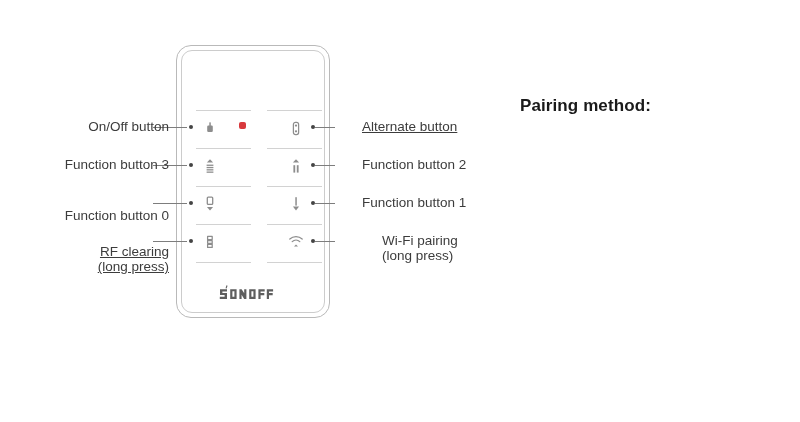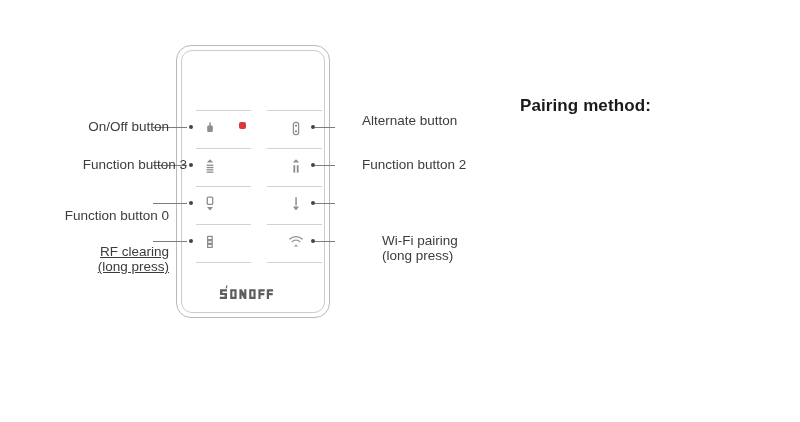--- a/index.html
+++ b/index.html
@@ -174,41 +174,42 @@
       </g>
     </svg>
   </div>
 
   <div class="cdot" style="left:189px;top:125px;"></div>
   <div class="cline" style="left:153px;top:127px;width:34px;"></div>
   <div class="label l" style="left:0px;top:119px;width:148px;">On/Off button</div>
 
   <div class="cdot" style="left:189px;top:163px;"></div>
   <div class="cline" style="left:153px;top:165px;width:34px;"></div>
-  <div class="label l" style="left:18px;top:157px;width:148px;">Function button 3</div>
+  <div class="label l" style="left:0px;top:157px;width:148px;">Function button 3</div>
 
   <div class="cdot" style="left:189px;top:201px;"></div>
   <div class="cline" style="left:153px;top:203px;width:34px;"></div>
   <div class="label l" style="left:0px;top:208px;width:148px;">Function button 0</div>
 
   <div class="cdot" style="left:189px;top:239px;"></div>
   <div class="cline" style="left:153px;top:241px;width:34px;"></div>
   <div class="label l" style="left:0px;top:244px;width:148px;text-decoration:underline;">RF clearing
 (long press)</div>
 
   <div class="cdot" style="left:311px;top:125px;"></div>
   <div class="cline" style="left:315px;top:127px;width:20px;"></div>
-  <div class="label r" style="left:341px;top:113px;width:180px;">Alternate button</div>
+  <div class="label r" style="left:341px;top:119px;width:180px;text-decoration:underline;">Alternate button</div>
 
   <div class="cdot" style="left:311px;top:163px;"></div>
   <div class="cline" style="left:315px;top:165px;width:20px;"></div>
   <div class="label r" style="left:341px;top:157px;width:180px;">Function button 2</div>
 
   <div class="cdot" style="left:311px;top:201px;"></div>
   <div class="cline" style="left:315px;top:203px;width:20px;"></div>
+  <div class="label r" style="left:341px;top:195px;width:180px;">Function button 1</div>
 
   <div class="cdot" style="left:311px;top:239px;"></div>
   <div class="cline" style="left:315px;top:241px;width:20px;"></div>
   <div class="label r" style="left:341px;top:233px;width:180px;margin-left:20px;">Wi-Fi pairing
 (long press)</div>
 
   <div id="pairing">
     <div id="pairing-title">Pairing method:</div>
   </div>
 

